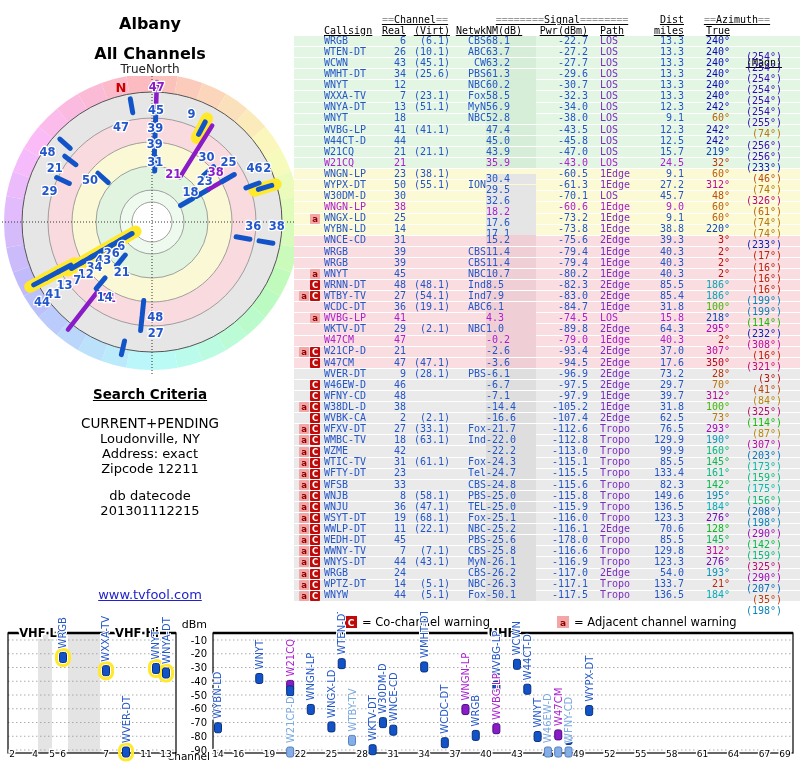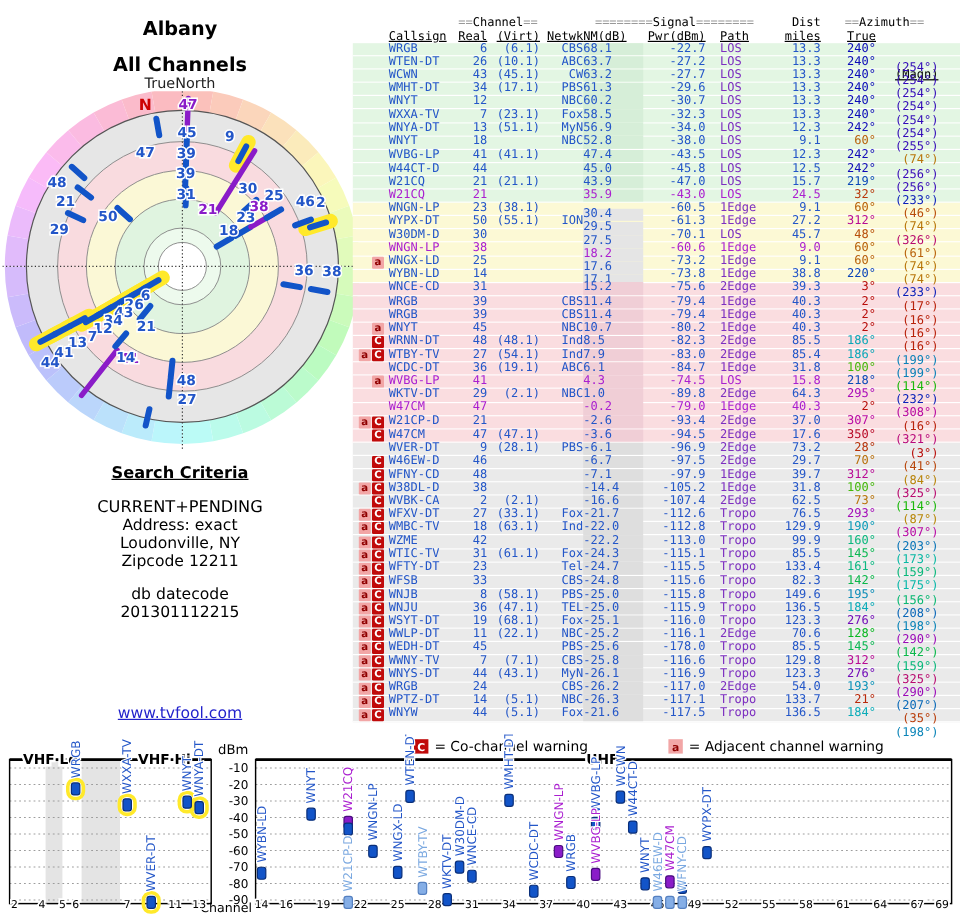--- a/index.html
+++ b/index.html
@@ -15,21 +15,21 @@
   #search-heading{font-weight:bold;text-decoration:underline;font-size:13.5px;margin-bottom:14px;}
   .search-line{line-height:15px;}
   .search-line.first{font-size:13.5px;}
   #db-block{position:absolute;top:488px;width:300px;text-align:center;font-size:13px;line-height:15px;}
   #site-link{position:absolute;top:587px;width:300px;text-align:center;font-size:13px;}
   #site-link a{color:#2222cc;}
   
   #signal-table{position:absolute;left:294px;top:14px;width:506px;
      font-family:"DejaVu Sans Mono","Liberation Mono",monospace;font-size:10px;}
   .trow{display:flex;height:11.1px;line-height:10.5px;box-sizing:border-box;border-bottom:1px solid #fff;align-items:center;}
-  .hrow{display:flex;height:11px;line-height:11px;}
+  .hrow{display:flex;height:11px;line-height:11px;text-decoration:underline;}
   .cell{flex:none;white-space:pre;box-sizing:border-box;}
   .c-badge{width:26px;display:flex;justify-content:flex-end;gap:1px;}
   .c-call{width:60px;text-align:left;padding-left:4px;}
   .c-real{width:26px;text-align:right;}
   .c-virt{width:44px;text-align:right;}
   .c-net{width:36px;text-align:right;}
   .c-nm{width:50px;padding-right:6px;}
   .c-pwr{width:58px;text-align:right;padding-right:6px;}
   .c-path{width:44px;text-align:left;padding-left:6px;}
   .c-dist{width:50px;text-align:right;padding-right:4px;}
@@ -189,22 +189,22 @@
           <text x="39.97368876500717" y="229.93879431177635" fill="#2356c8" font-size="11.5" font-weight="bold" text-anchor="middle" stroke="#ffffff" stroke-width="2.5" paint-order="stroke">44</text>
           <text x="47.459648759009966" y="118.65026853808172" fill="#2356c8" font-size="11.5" font-weight="bold" text-anchor="middle" stroke="#ffffff" stroke-width="2.5" paint-order="stroke">29</text>
           <text x="52.64153237583672" y="96.03332016035502" fill="#2356c8" font-size="11.5" font-weight="bold" text-anchor="middle" stroke="#ffffff" stroke-width="2.5" paint-order="stroke">21</text>
           <text x="45.541265858064705" y="79.54169416268597" fill="#2356c8" font-size="11.5" font-weight="bold" text-anchor="middle" stroke="#ffffff" stroke-width="2.5" paint-order="stroke">48</text>
           <text x="87.94686930928414" y="108.14463485237604" fill="#2356c8" font-size="11.5" font-weight="bold" text-anchor="middle" stroke="#ffffff" stroke-width="2.5" paint-order="stroke">50</text>
         </svg>
     </div>
     <div id="search-block">
       <div id="search-heading">Search Criteria</div>
       <div class="search-line first">CURRENT+PENDING</div>
+      <div class="search-line">Loudonville, NY</div>
       <div class="search-line">Address: exact</div>
-      <div class="search-line">Loudonville, NY</div>
       <div class="search-line">Zipcode 12211</div>
     </div>
     <div id="db-block">
       <div>db datecode</div>
       <div>201301112215</div>
     </div>
     <div id="site-link">
       <a href="#">www.tvfool.com</a>
     </div>
   </div>
@@ -268,21 +268,21 @@
         <span class="cell c-pwr blue">-27.7</span>
         <span class="cell c-path viol">LOS</span>
         <span class="cell c-dist blue">13.3</span>
         <span class="cell c-true" style="color:hsl(240,90%,38%)">240°</span>
         <span class="cell c-magn" style="color:hsl(254,90%,38%)">(254°)</span>
       </div>
       <div class="trow z-g">
         <span class="cell c-badge"></span>
         <span class="cell c-call blue">WMHT-DT</span>
         <span class="cell c-real blue">34</span>
-        <span class="cell c-virt blue">(17.1)</span>
+        <span class="cell c-virt blue">(25.6)</span>
         <span class="cell c-net blue">PBS</span>
         <span class="cell c-nm blue">61.3</span>
         <span class="cell c-pwr blue">-29.6</span>
         <span class="cell c-path viol">LOS</span>
         <span class="cell c-dist blue">13.3</span>
         <span class="cell c-true" style="color:hsl(240,90%,38%)">240°</span>
         <span class="cell c-magn" style="color:hsl(254,90%,38%)">(254°)</span>
       </div>
       <div class="trow z-g">
         <span class="cell c-badge"></span>
@@ -413,21 +413,21 @@
         <span class="cell c-dist blue">27.2</span>
         <span class="cell c-true" style="color:hsl(312,90%,38%)">312°</span>
         <span class="cell c-magn" style="color:hsl(326,90%,38%)">(326°)</span>
       </div>
       <div class="trow z-y">
         <span class="cell c-badge"></span>
         <span class="cell c-call blue">W30DM-D</span>
         <span class="cell c-real blue">30</span>
         <span class="cell c-virt blue"></span>
         <span class="cell c-net blue"></span>
-        <span class="cell c-nm blue">27.5</span>
+        <span class="cell c-nm blue">32.6</span>
         <span class="cell c-pwr blue">-70.1</span>
         <span class="cell c-path viol">LOS</span>
         <span class="cell c-dist blue">45.7</span>
         <span class="cell c-true" style="color:hsl(24,90%,38%)">48°</span>
         <span class="cell c-magn" style="color:hsl(30.5,90%,38%)">(61°)</span>
       </div>
       <div class="trow z-y pend">
         <span class="cell c-badge"></span>
         <span class="cell c-call blue">WNGN-LP</span>
         <span class="cell c-real blue">38</span>
@@ -881,21 +881,21 @@
         <span class="cell c-dist blue">133.7</span>
         <span class="cell c-true" style="color:hsl(10.5,90%,38%)">21°</span>
         <span class="cell c-magn" style="color:hsl(17.5,90%,38%)">(35°)</span>
       </div>
       <div class="trow z-gr">
         <span class="cell c-badge"><span class="badge a">a</span><span class="badge C">C</span></span>
         <span class="cell c-call blue">WNYW</span>
         <span class="cell c-real blue">44</span>
         <span class="cell c-virt blue">(5.1)</span>
         <span class="cell c-net blue">Fox</span>
-        <span class="cell c-nm blue">-21.6</span>
+        <span class="cell c-nm blue">-50.1</span>
         <span class="cell c-pwr blue">-117.5</span>
         <span class="cell c-path viol">Tropo</span>
         <span class="cell c-dist blue">136.5</span>
         <span class="cell c-true" style="color:hsl(184,90%,38%)">184°</span>
         <span class="cell c-magn" style="color:hsl(198,90%,38%)">(198°)</span>
       </div>
     </div>
 
   <div id="chart-wrap">
     <svg id="chart" width="800" height="156" viewBox="0 0 800 156">

